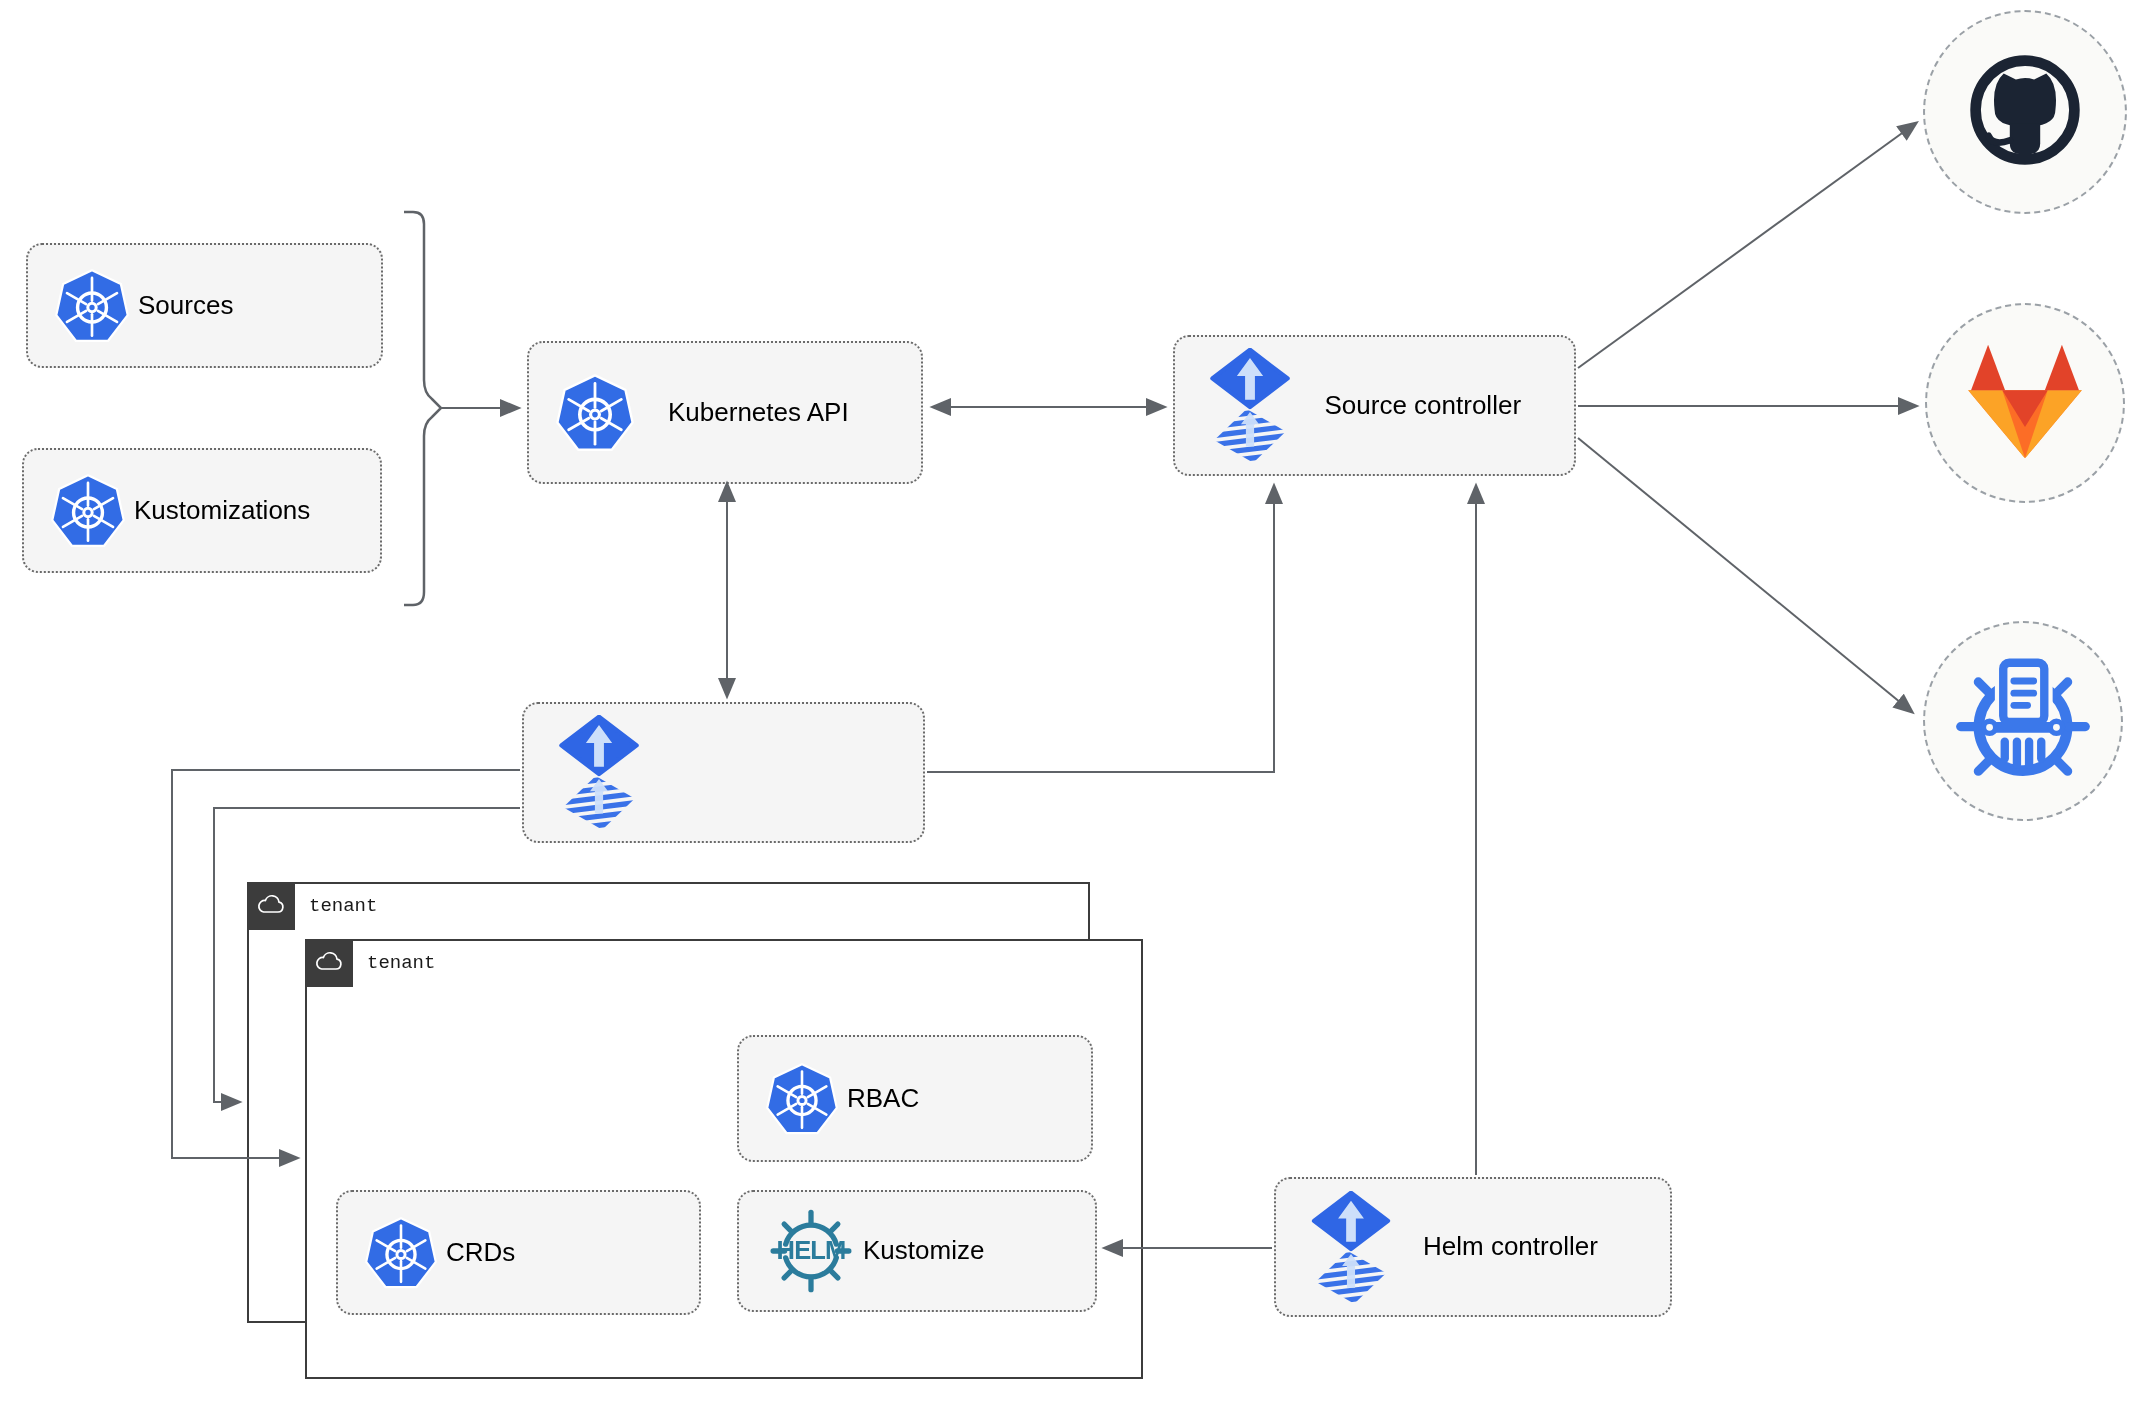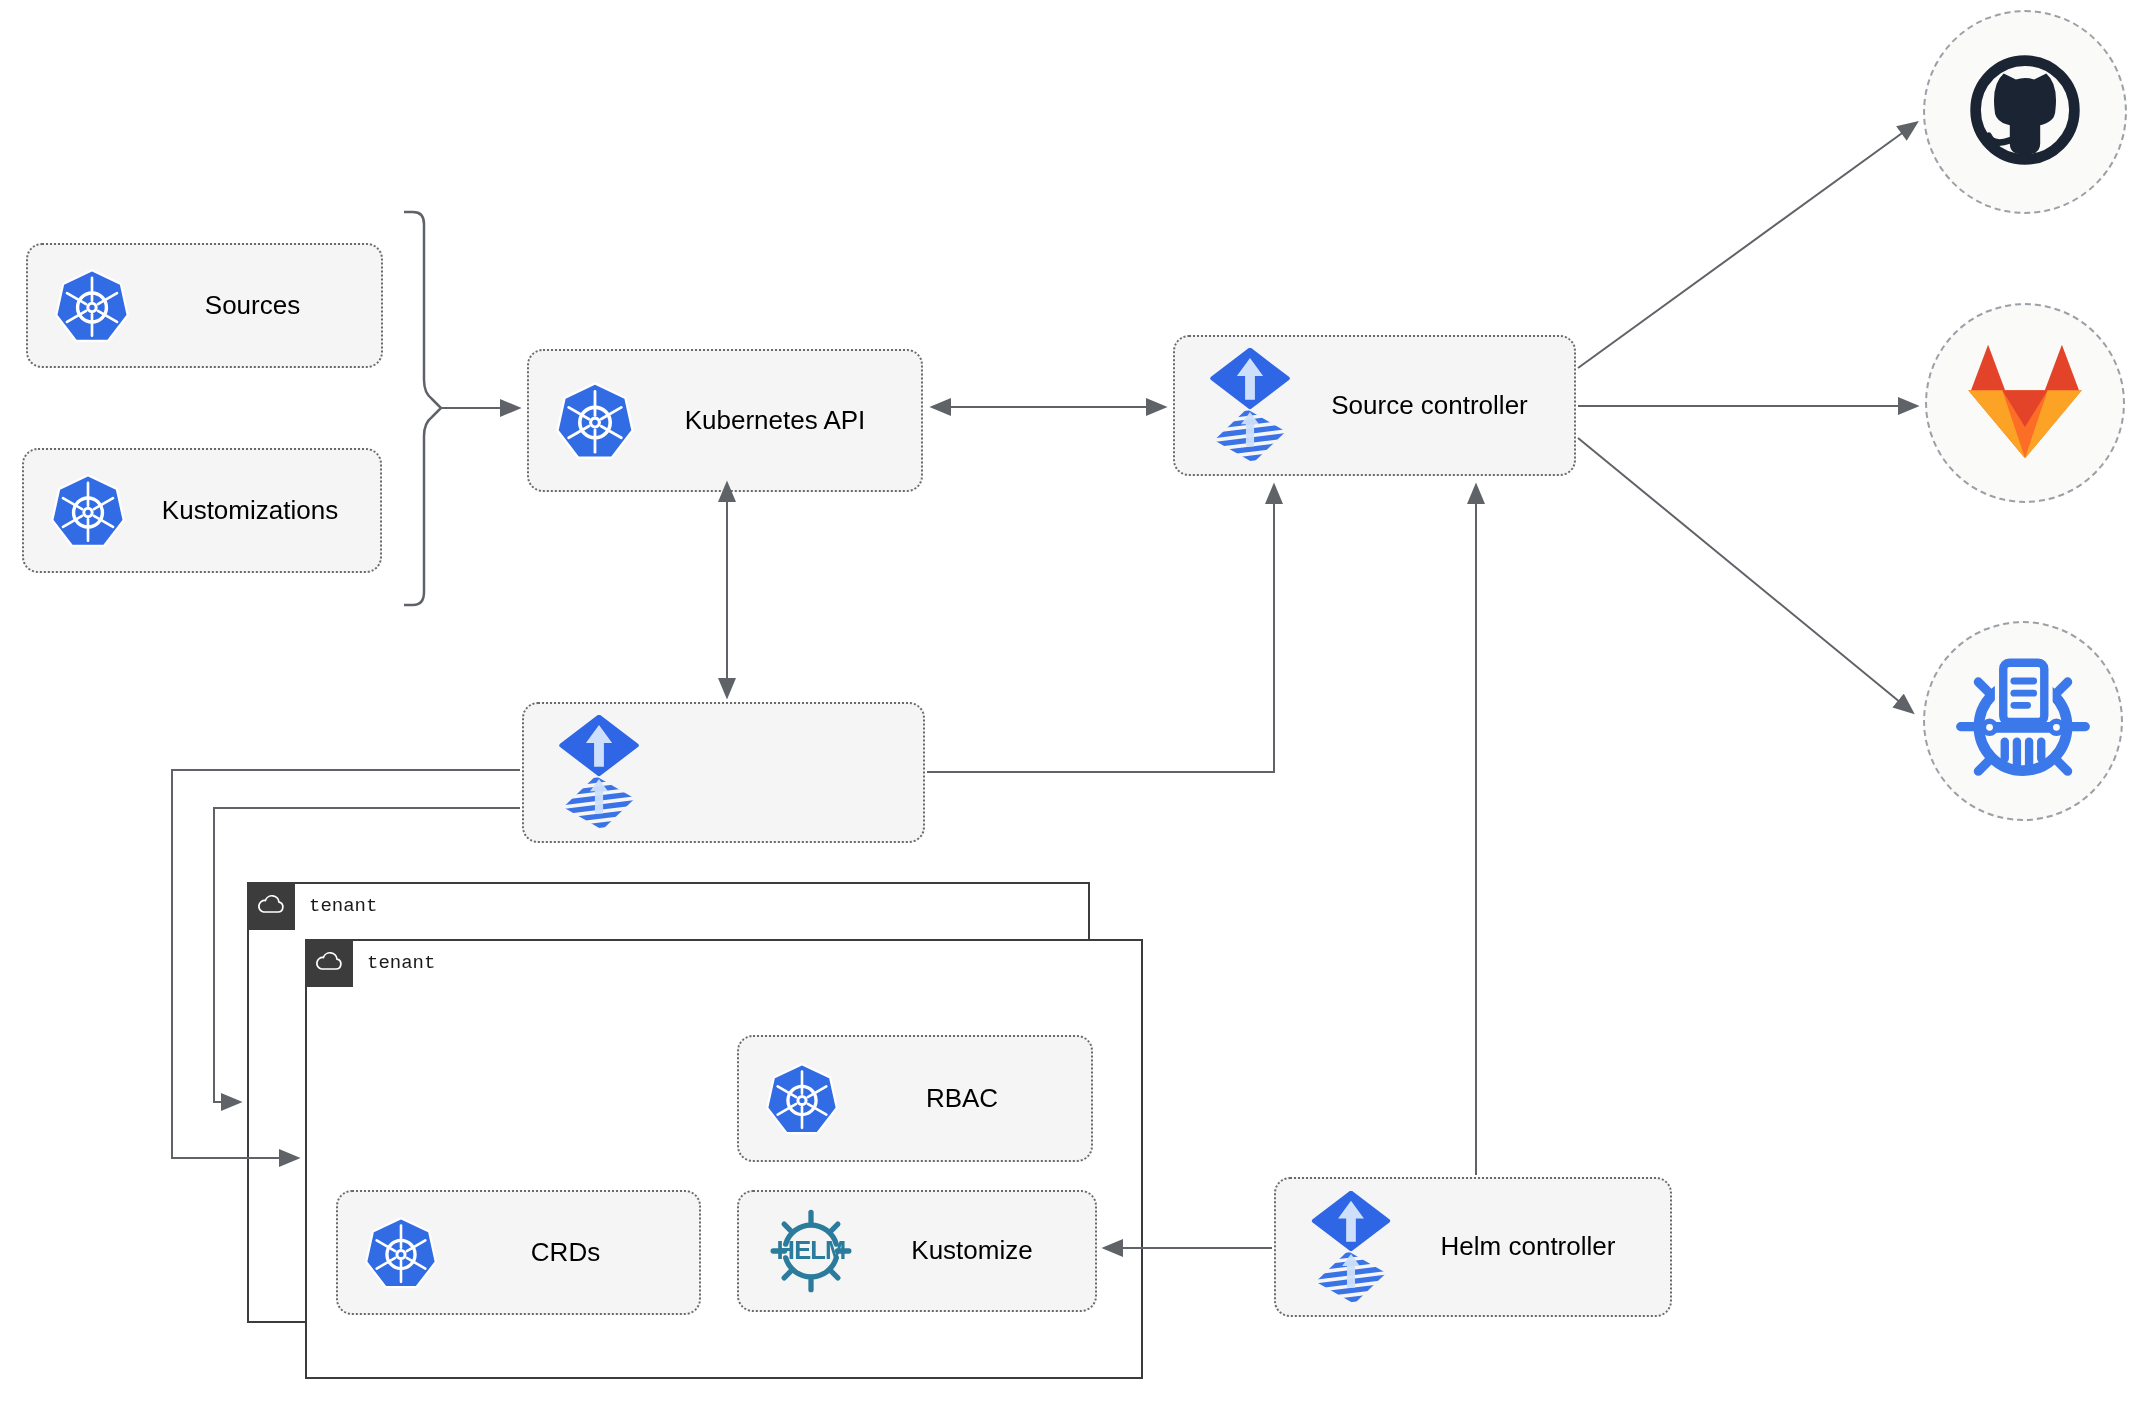--- a/index.html
+++ b/index.html
@@ -2,21 +2,21 @@
 <html><head>
 <meta charset="utf-8">
 <style>
   html,body{margin:0;padding:0;background:#ffffff;}
   #stage{position:relative;width:2144px;height:1407px;background:#ffffff;overflow:hidden;
          font-family:"Liberation Sans",sans-serif;color:#000;}
   
   .node{position:absolute;background:#f5f5f5;border:2px dotted #6a6a6a;border-radius:16px;
         display:flex;align-items:center;box-sizing:border-box;}
   .node .icon{flex:0 0 auto;margin-left:26px;display:flex;align-items:center;}
-  .node .label{flex:1;text-align:center;font-size:26px;line-height:1.2;padding:0 14px 0 8px;}
+  .node .label{flex:1;font-size:26px;line-height:1.2;padding:0 14px 0 8px;}
   .label.narrow{max-width:210px;margin:4px auto;}
   
   .remote{position:absolute;background:#fafaf8;border:2px dashed #9aa0a6;border-radius:50%;
           display:flex;align-items:center;justify-content:center;box-sizing:border-box;}
   
   .tenant{position:absolute;background:#ffffff;border:2px solid #3c3c3c;box-sizing:border-box;}
   .tenant-head{position:absolute;top:-2px;left:-2px;width:48px;height:48px;background:#3c3c3c;
                display:flex;align-items:center;justify-content:center;}
   .tenant-label{position:absolute;top:-2px;left:60px;height:48px;display:flex;align-items:center;
                 font-size:19px;color:#1a1a1a;font-family:Liberation Mono, monospace;}
@@ -158,21 +158,21 @@
 
   <div class="node" style="left:22px;top:448px;width:360px;height:125px;">
     <span class="icon">
         <svg width="76" height="76">
           <use href="#sym-k8s"></use>
         </svg>
       </span>
     <span class="label">Kustomizations</span>
   </div>
 
-  <div class="node" style="left:527px;top:349px;width:396px;height:143px;">
+  <div class="node" style="left:527px;top:341px;width:396px;height:143px;gap:25px;">
     <span class="icon">
         <svg width="80" height="80">
           <use href="#sym-k8s"></use>
         </svg>
       </span>
     <span class="label">Kubernetes API</span>
   </div>
 
   <div class="node" style="left:1173px;top:335px;width:403px;height:141px;">
     <span class="icon" style="margin-left:34px;">

